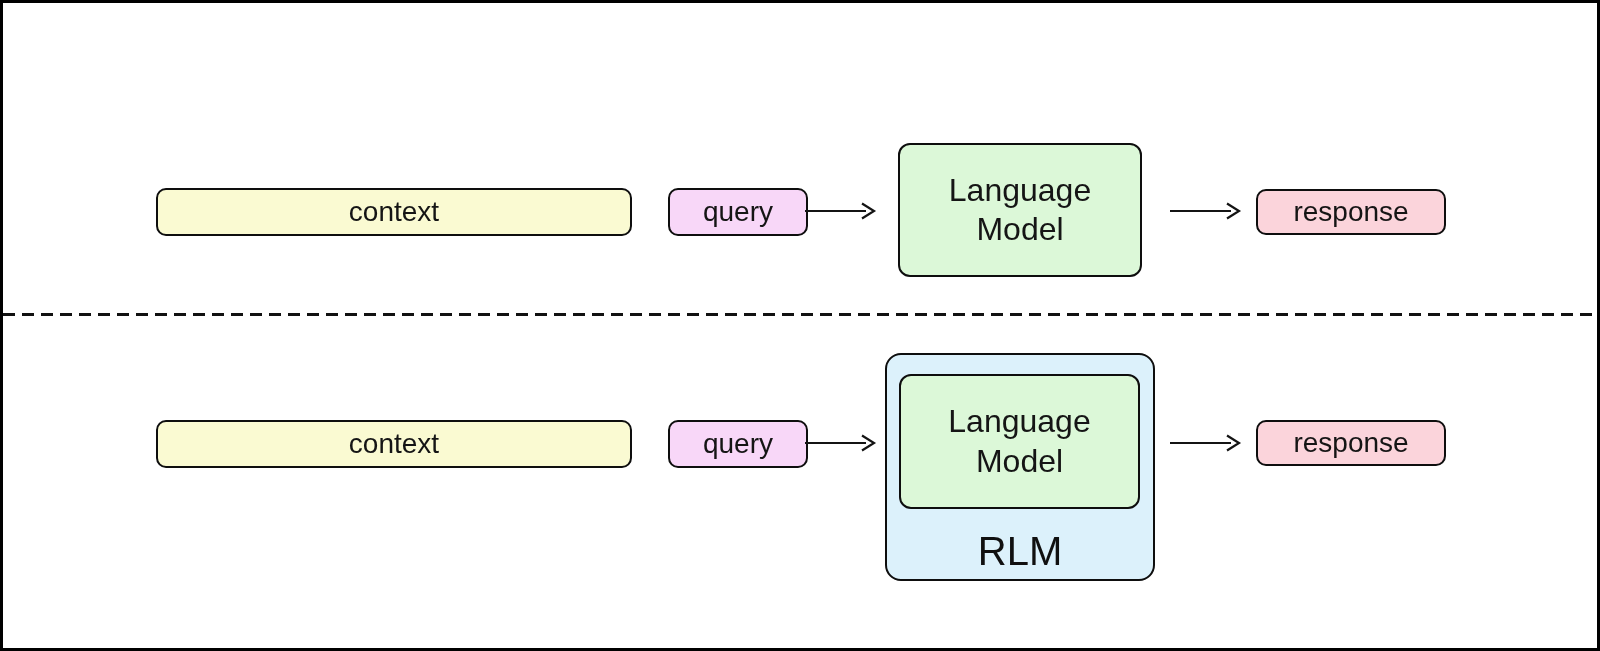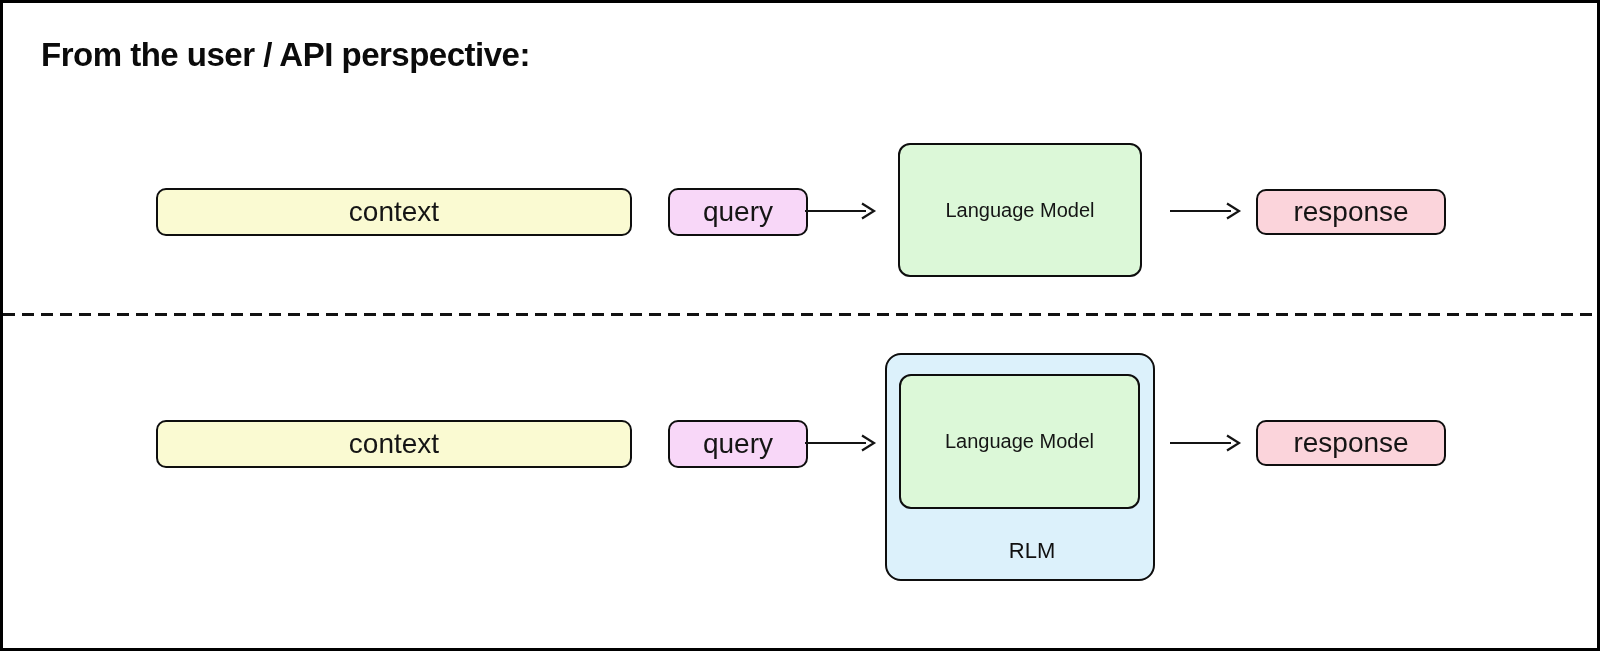--- a/index.html
+++ b/index.html
@@ -40,48 +40,48 @@
   .small-node {
     border-radius: 10px;
     font-size: 28px;
   }
   .context-node { background: var(--context_fill, #FAFAD2); }
   .query-node   { background: var(--query_fill, #F8D7F8); margin-left: 22px; }
   .response-node{ background: var(--response_fill, #FBD4DB); }
   .model-node {
     background: var(--model_fill, #DCF8D8);
     border-radius: 12px;
-    font-size: 20px;
+    font-size: 32px;
     line-height: 1.22;
   }
   .model-node .model-label {
     display: inline-block;
     max-width: 175px;
   }
   .rlm-node {
     background: var(--rlm_fill, #DCF1FB);
     border-radius: 16px;
   }
   .rlm-node .inner-model {
     position: absolute;
     left: 12px;
     top: 19px;
     width: 241px;
     height: 135px;
   }
   .rlm-label {
     position: absolute;
-    left: 12px;
+    left: 0;
     top: 167px;
     width: 100%;
     height: 58px;
     display: flex;
     align-items: center;
     justify-content: center;
-    font-size: 22px;
+    font-size: 40px;
     color: #101010;
   }
   .arrow {
     position: absolute;
     width: 74px;
     height: 22px;
   }
   .divider {
     position: absolute;
     left: 0;
@@ -107,21 +107,20 @@
   .r2-rlm { left: 882px; top: 350px; width: 270px; height: 228px; }
   .r2-rsp { left: 1253px; top: 417px; width: 190px; height: 46px; }
   .r2-a1  { left: 801px;  top: 429px; }
   .r2-a2  { left: 1166px; top: 429px; }
 </style>
 </head>
 <body>
 
 <div class="canvas">
 
-  <div class="page-title">From the user / API perspective:</div>
 
   <div class="node small-node context-node r1-ctx">
     <span>context</span>
   </div>
 
   <div class="node small-node query-node r1-qry">
     <span>query</span>
   </div>
 
   <svg class="arrow r1-a1" viewBox="0 0 74 22">

